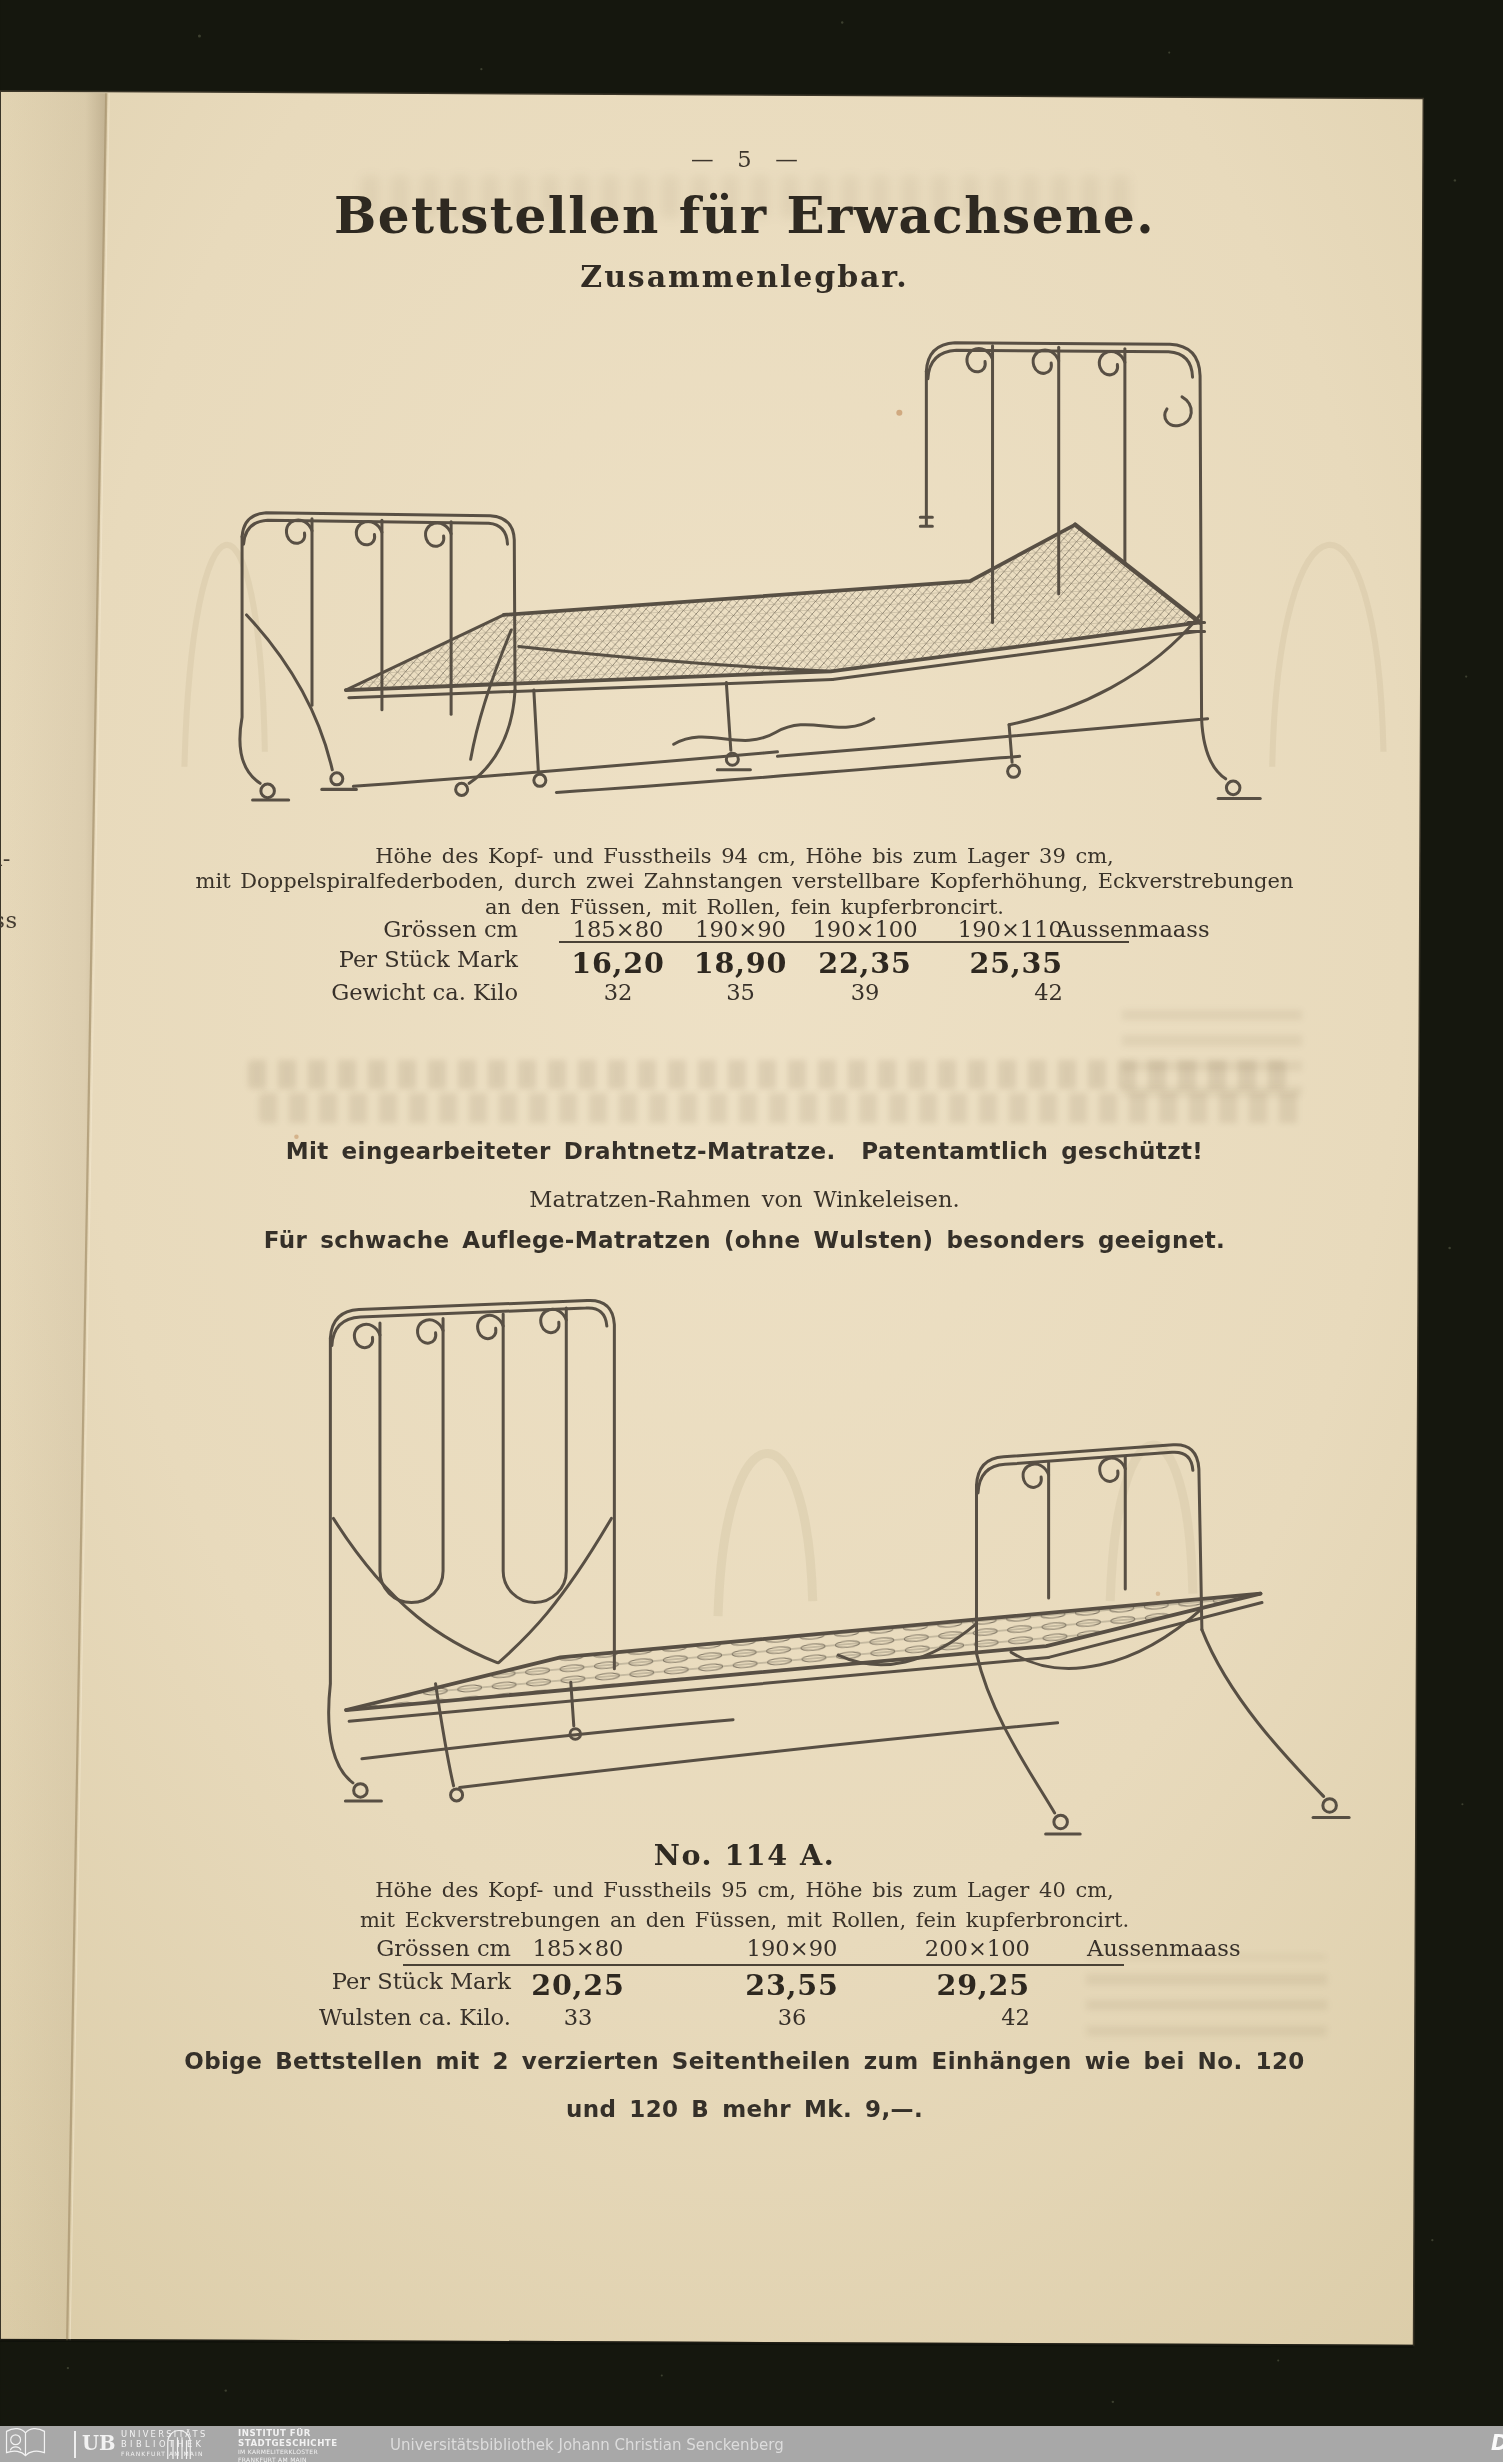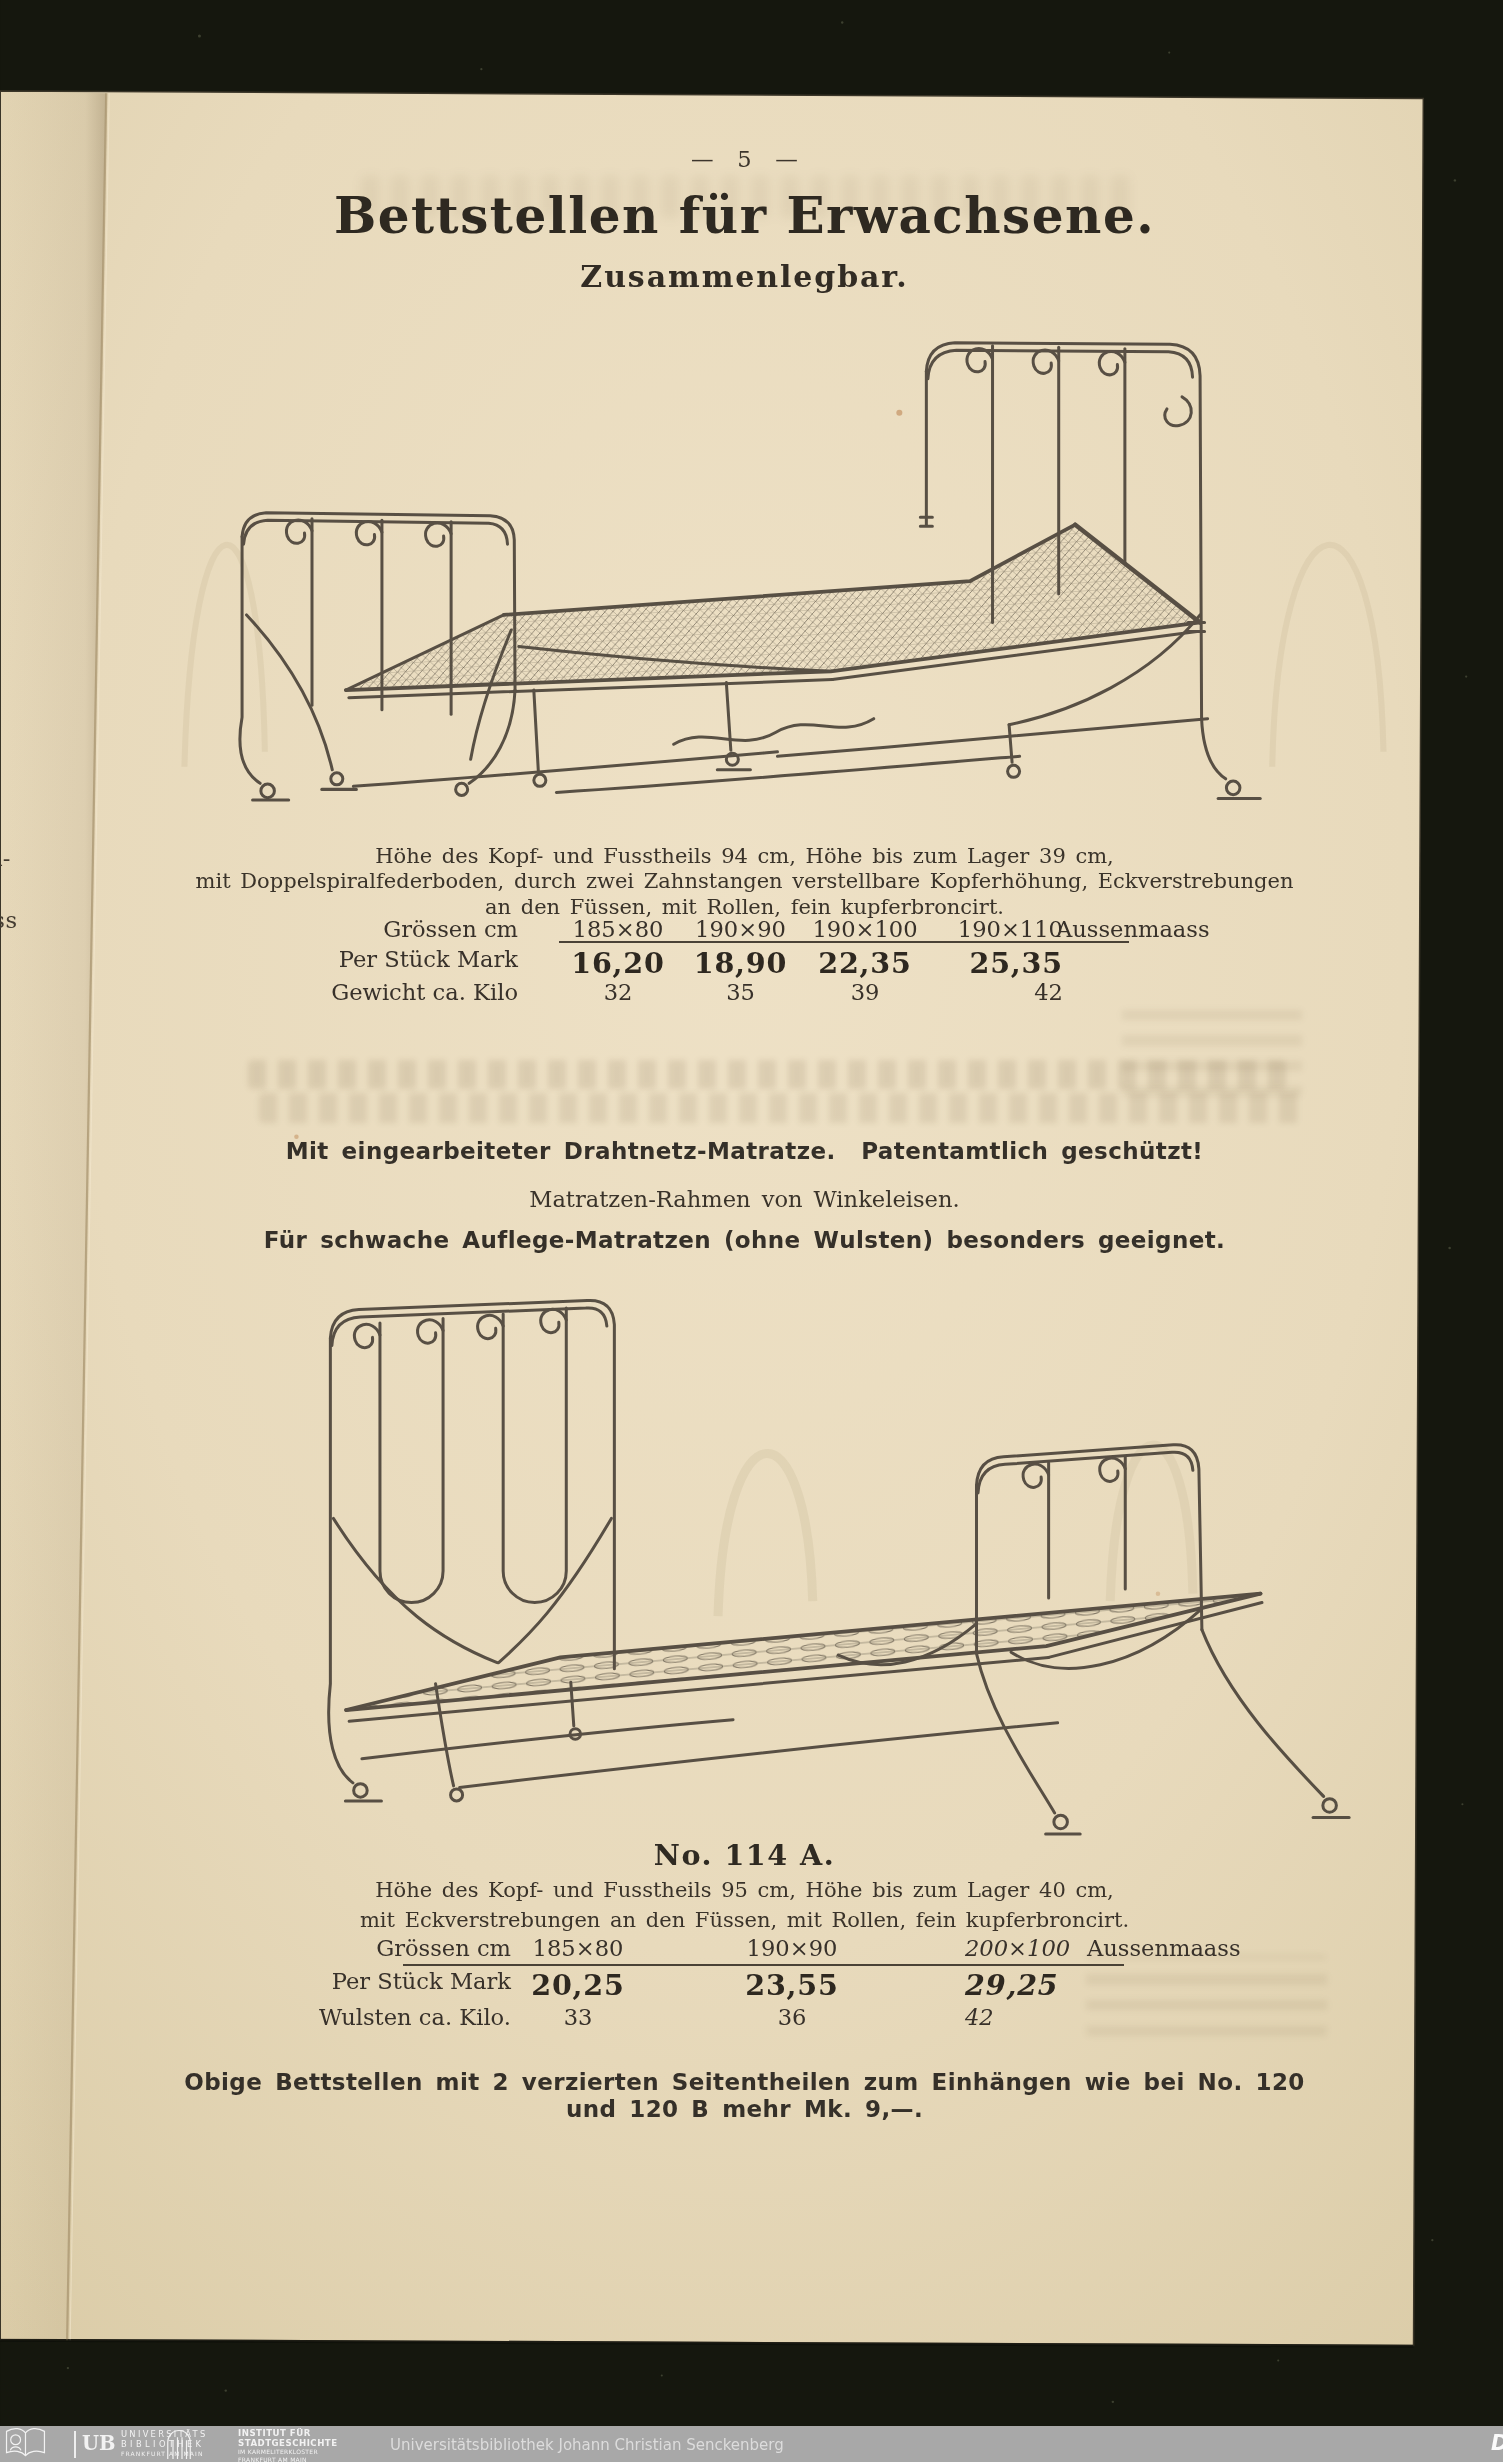--- a/index.html
+++ b/index.html
@@ -28,32 +28,32 @@
   .t2r1{top:1935px;} .t2r2{top:1968px;} .t2r3{top:2004px;}
   .lab1{left:180px;width:338px;text-align:right;}
   .c1a{left:554px;width:128px;text-align:center;}
   .c1b{left:676px;width:129px;text-align:center;}
   .c1c{left:793px;width:144px;text-align:center;}
   .c1d{left:926px;width:137px;text-align:right;}
   .sfx1{left:1056px;width:195px;text-align:left;}
   .lab2{left:173px;width:338px;text-align:right;}
   .c2a{left:503px;width:150px;text-align:center;}
   .c2b{left:717px;width:150px;text-align:center;}
-  .c2c{left:965px;width:150px;text-align:left;font-style:italic;}
+  .c2c{left:880px;width:150px;text-align:right;}
   .sfx2{left:1087px;width:211px;text-align:left;}
   .rule{position:absolute;height:1.5px;background:#4a4236;}
   .rule1{left:559px;top:941px;width:570px;}
   .rule2{left:403px;top:1964px;width:721px;}
 
   .mid-bold{font-family:"DejaVu Sans","Liberation Sans",sans-serif;font-size:23px;font-weight:bold;
             letter-spacing:0.4px;word-spacing:4.5px;color:#353029;}
   .mid1{top:1138px;} .mid3{top:1227px;}
   .mid1 .gap{display:inline-block;width:25.6px;}
   .mid-serif{top:1186px;font-size:22.6px;word-spacing:3.8px;color:#3a332a;}
-  .note1{top:2048px;margin-top:21px;} .note2{top:2096px;}
+  .note1{top:2048px;} .note2{top:2096px;}
 
   .ghost{position:absolute;background:repeating-linear-gradient(90deg,rgba(98,78,46,.15) 0 18px,rgba(98,78,46,0) 18px 30px);
          filter:blur(3px);border-radius:4.5px;}
   .ghost-title{left:361px;top:176px;width:774px;height:42px;opacity:.5;filter:blur(5.3px);}
   .ghost-a{left:248px;top:1060px;width:1038px;height:28.6px;opacity:.85;}
   .ghost-b{left:259px;top:1093px;width:1045px;height:30px;opacity:.75;}
   .ghost-t1{left:1122px;top:1001px;width:180px;height:96px;opacity:.5;background:repeating-linear-gradient(0deg,rgba(98,78,46,.16) 0 10.5px,rgba(98,78,46,0) 10.5px 25.6px);}
   .ghost-t2{left:1086px;top:1955px;width:241px;height:81px;opacity:.5;background:repeating-linear-gradient(0deg,rgba(98,78,46,.16) 0 10.5px,rgba(98,78,46,0) 10.5px 25.6px);}
 
   .frag{position:absolute;font-size:22.6px;color:#453d32;}

